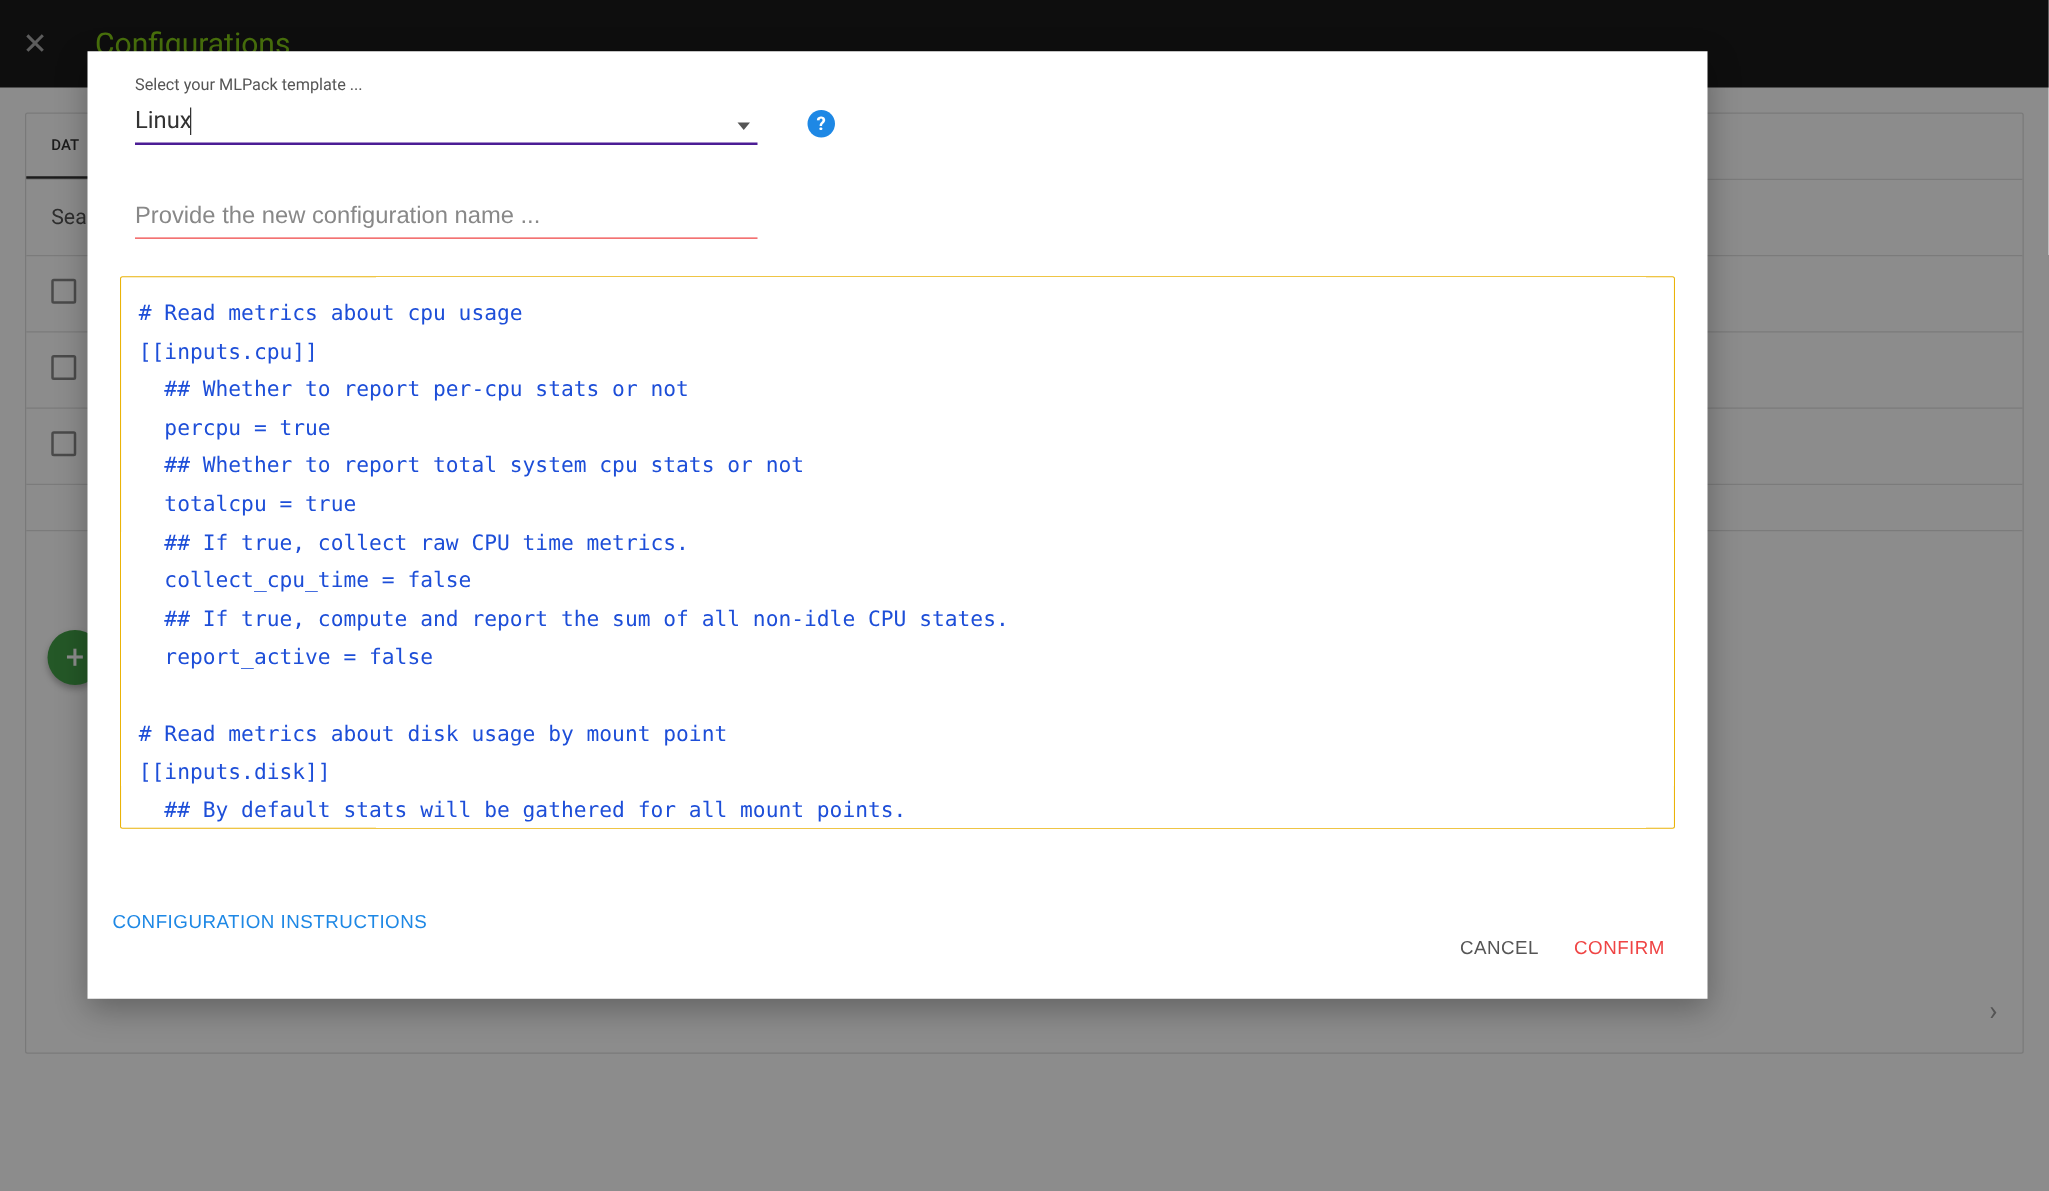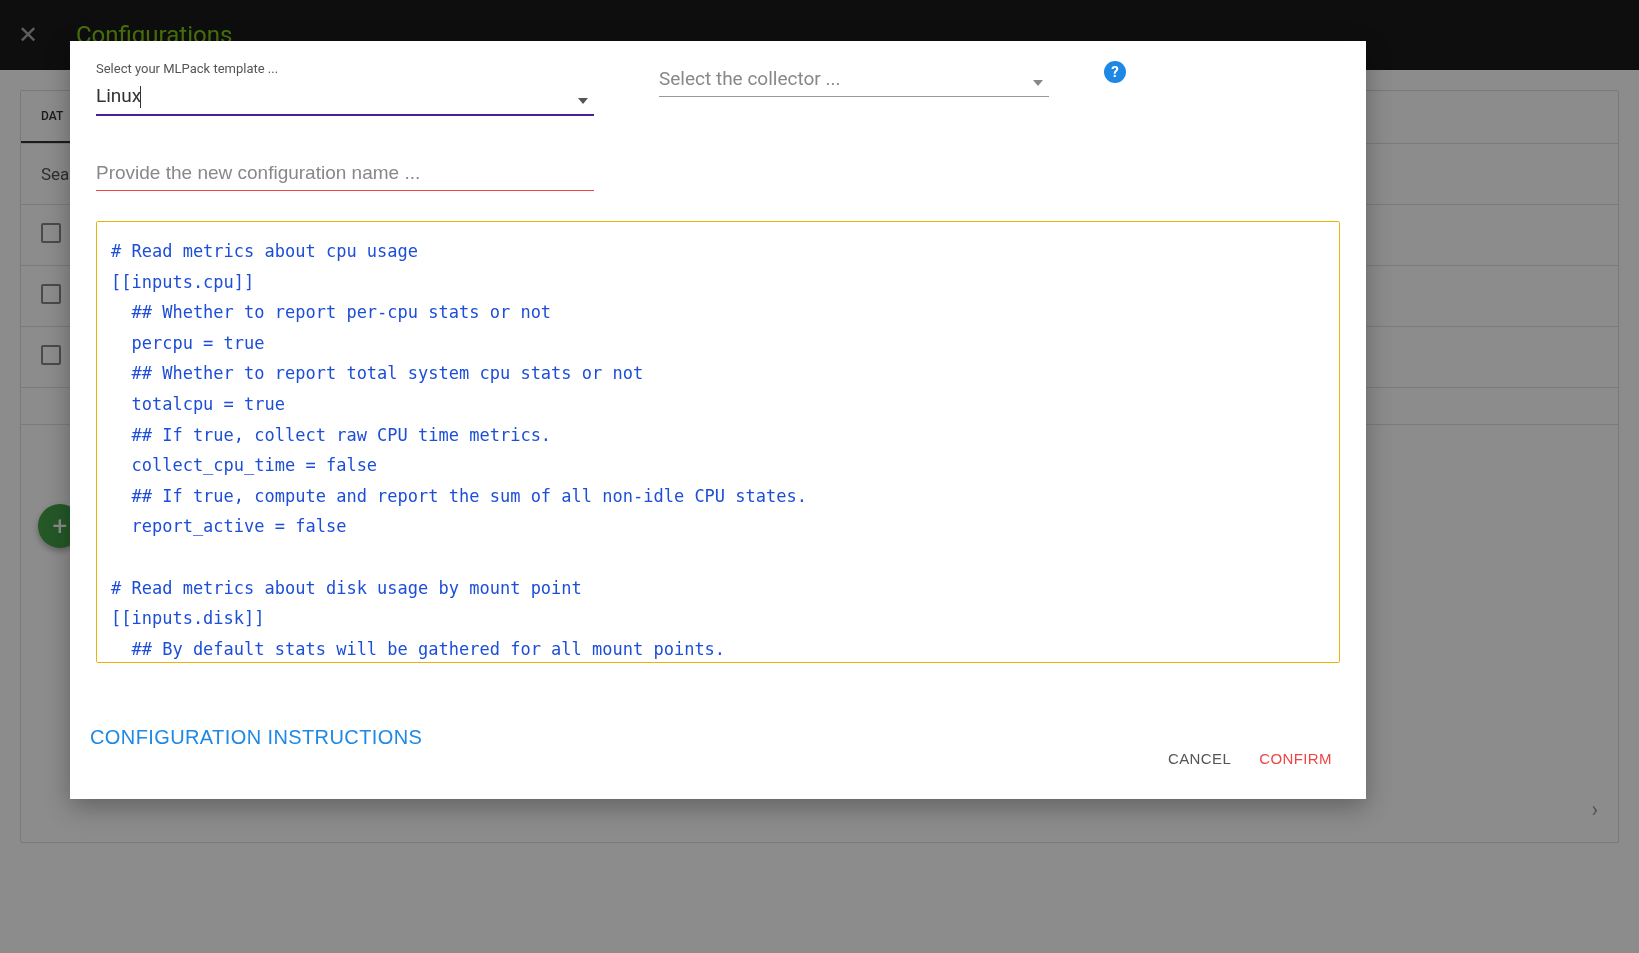--- a/index.html
+++ b/index.html
@@ -116,23 +116,24 @@
       flex-direction: column;
     }
     .dialog-body {
       flex: 1;
       padding: 20px 26px 0 26px;
       overflow: hidden;
       position: relative;
     }
     .form-row {
       display: flex;
-      gap: 65px;
-      align-items: flex-start;
+      gap: 50px;
+      align-items: flex-end;
       margin-bottom: 40px;
+      margin-left: 12px;
     }
     .field {
       position: relative;
       width: 498px;
     }
     .field.narrow {
       width: 390px;
     }
     .field-label {
       font-size: 13px;
@@ -207,21 +208,21 @@
       outline: none;
     }
     .dialog-footer {
       display: flex;
       align-items: center;
       padding: 24px 20px 24px 20px;
     }
     .link-btn {
       color: #1e88e5;
       font-weight: 500;
-      font-size: 20px;
+      font-size: 15px;
       letter-spacing: 0.4px;
       background: none;
       border: none;
       cursor: pointer;
     }
     .spacer {
       flex: 1;
     }
     .text-btn {
       background: none;
@@ -296,26 +297,20 @@
 
     <div class="form-row">
       <div class="field">
         <span class="field-label">Select your MLPack template ...</span>
         <div class="field-input active" style="position:relative;">
           <span>Linux</span><span class="caret"></span>
           <span class="dropdown-arrow"></span>
         </div>
       </div>
 
-      <div class="field narrow" style="position:relative;">
-        <div class="placeholder-big">
-          <span>Select the collector ...</span>
-          <span class="dropdown-arrow light"></span>
-        </div>
-      </div>
 
       <div class="help-icon">?</div>
     </div>
 
     <div class="form-row" style="margin-bottom:30px;">
       <div class="field">
         <input class="field-input" type="text" placeholder="Provide the new configuration name ..." style="">
       </div>
     </div>
 

